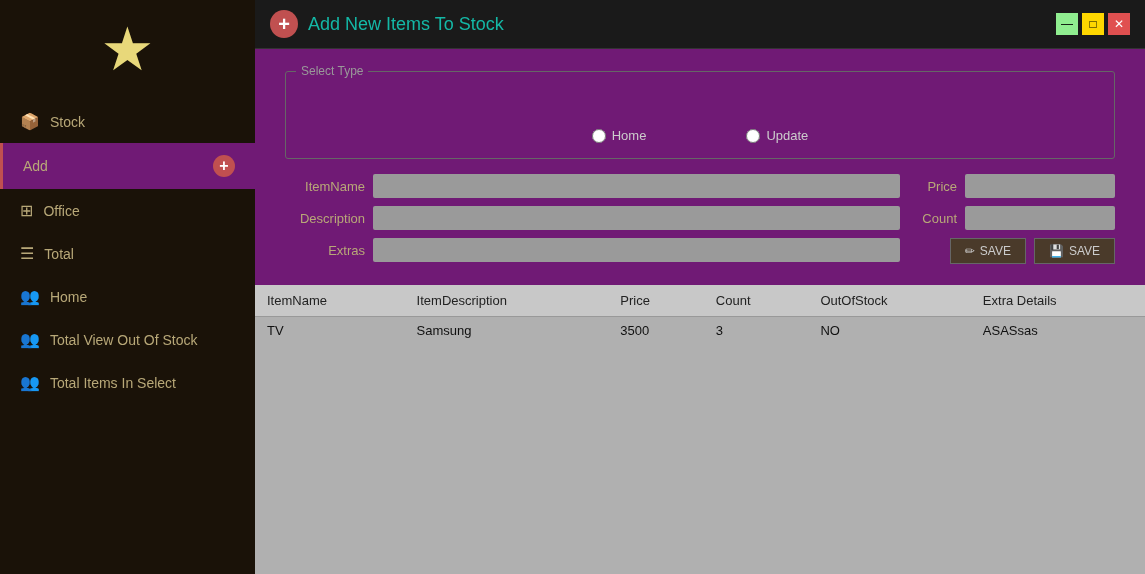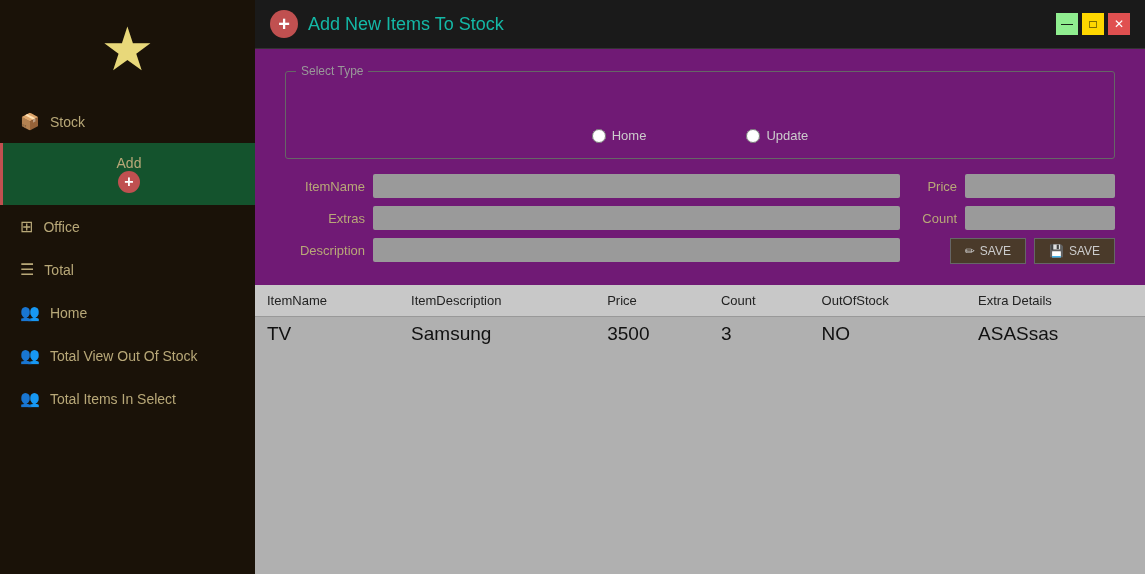--- a/index.html
+++ b/index.html
@@ -44,30 +44,29 @@
       font-size: 14px;
     }
 
     .sidebar-icon {
       font-size: 16px;
       color: #b8a878;
     }
 
     .add-item {
       width: 100%;
-      background: #14532d;
+      background: #701a75;
       padding: 12px 20px;
       display: flex;
       align-items: center;
       justify-content: space-between;
       color: #b8a878;
       cursor: pointer;
       border-left: 3px solid #c05050;
       font-size: 14px;
-      flex-direction: column;
     }
 
     .add-item .plus-circle {
       width: 22px;
       height: 22px;
       border-radius: 50%;
       background: #c05050;
       color: white;
       display: flex;
       align-items: center;
@@ -299,21 +298,21 @@
       text-align: left;
       font-weight: normal;
       color: #222;
       font-size: 13px;
       border-bottom: 1px solid #999;
     }
 
     .data-table td {
       padding: 6px 12px;
       color: #111;
-      font-size: 19px;
+      font-size: 13px;
     }
 
     .price-val { color: #1a1aee; }
     .count-val { color: #1a1aee; }
   </style>
 </head>
 <body>
 
 <div class="sidebar">
   <div class="star-icon">★</div>
@@ -384,25 +383,25 @@
       </div>
     </fieldset>
 
     <div class="form-fields">
       <div class="form-left">
         <div class="field-row">
           <span class="field-label">ItemName</span>
           <input type="text" class="field-input" style="">
         </div>
         <div class="field-row">
+          <span class="field-label">Description</span>
+          <input type="text" class="field-input" style="">
+        </div>
+        <div class="field-row">
           <span class="field-label">Extras</span>
-          <input type="text" class="field-input" style="">
-        </div>
-        <div class="field-row">
-          <span class="field-label">Description</span>
           <input type="text" class="field-input" style="">
         </div>
       </div>
 
       <div class="form-right">
         <div class="right-field-row">
           <span class="right-label">Price</span>
           <input type="text" class="right-input" style="">
         </div>
         <div class="right-field-row">

